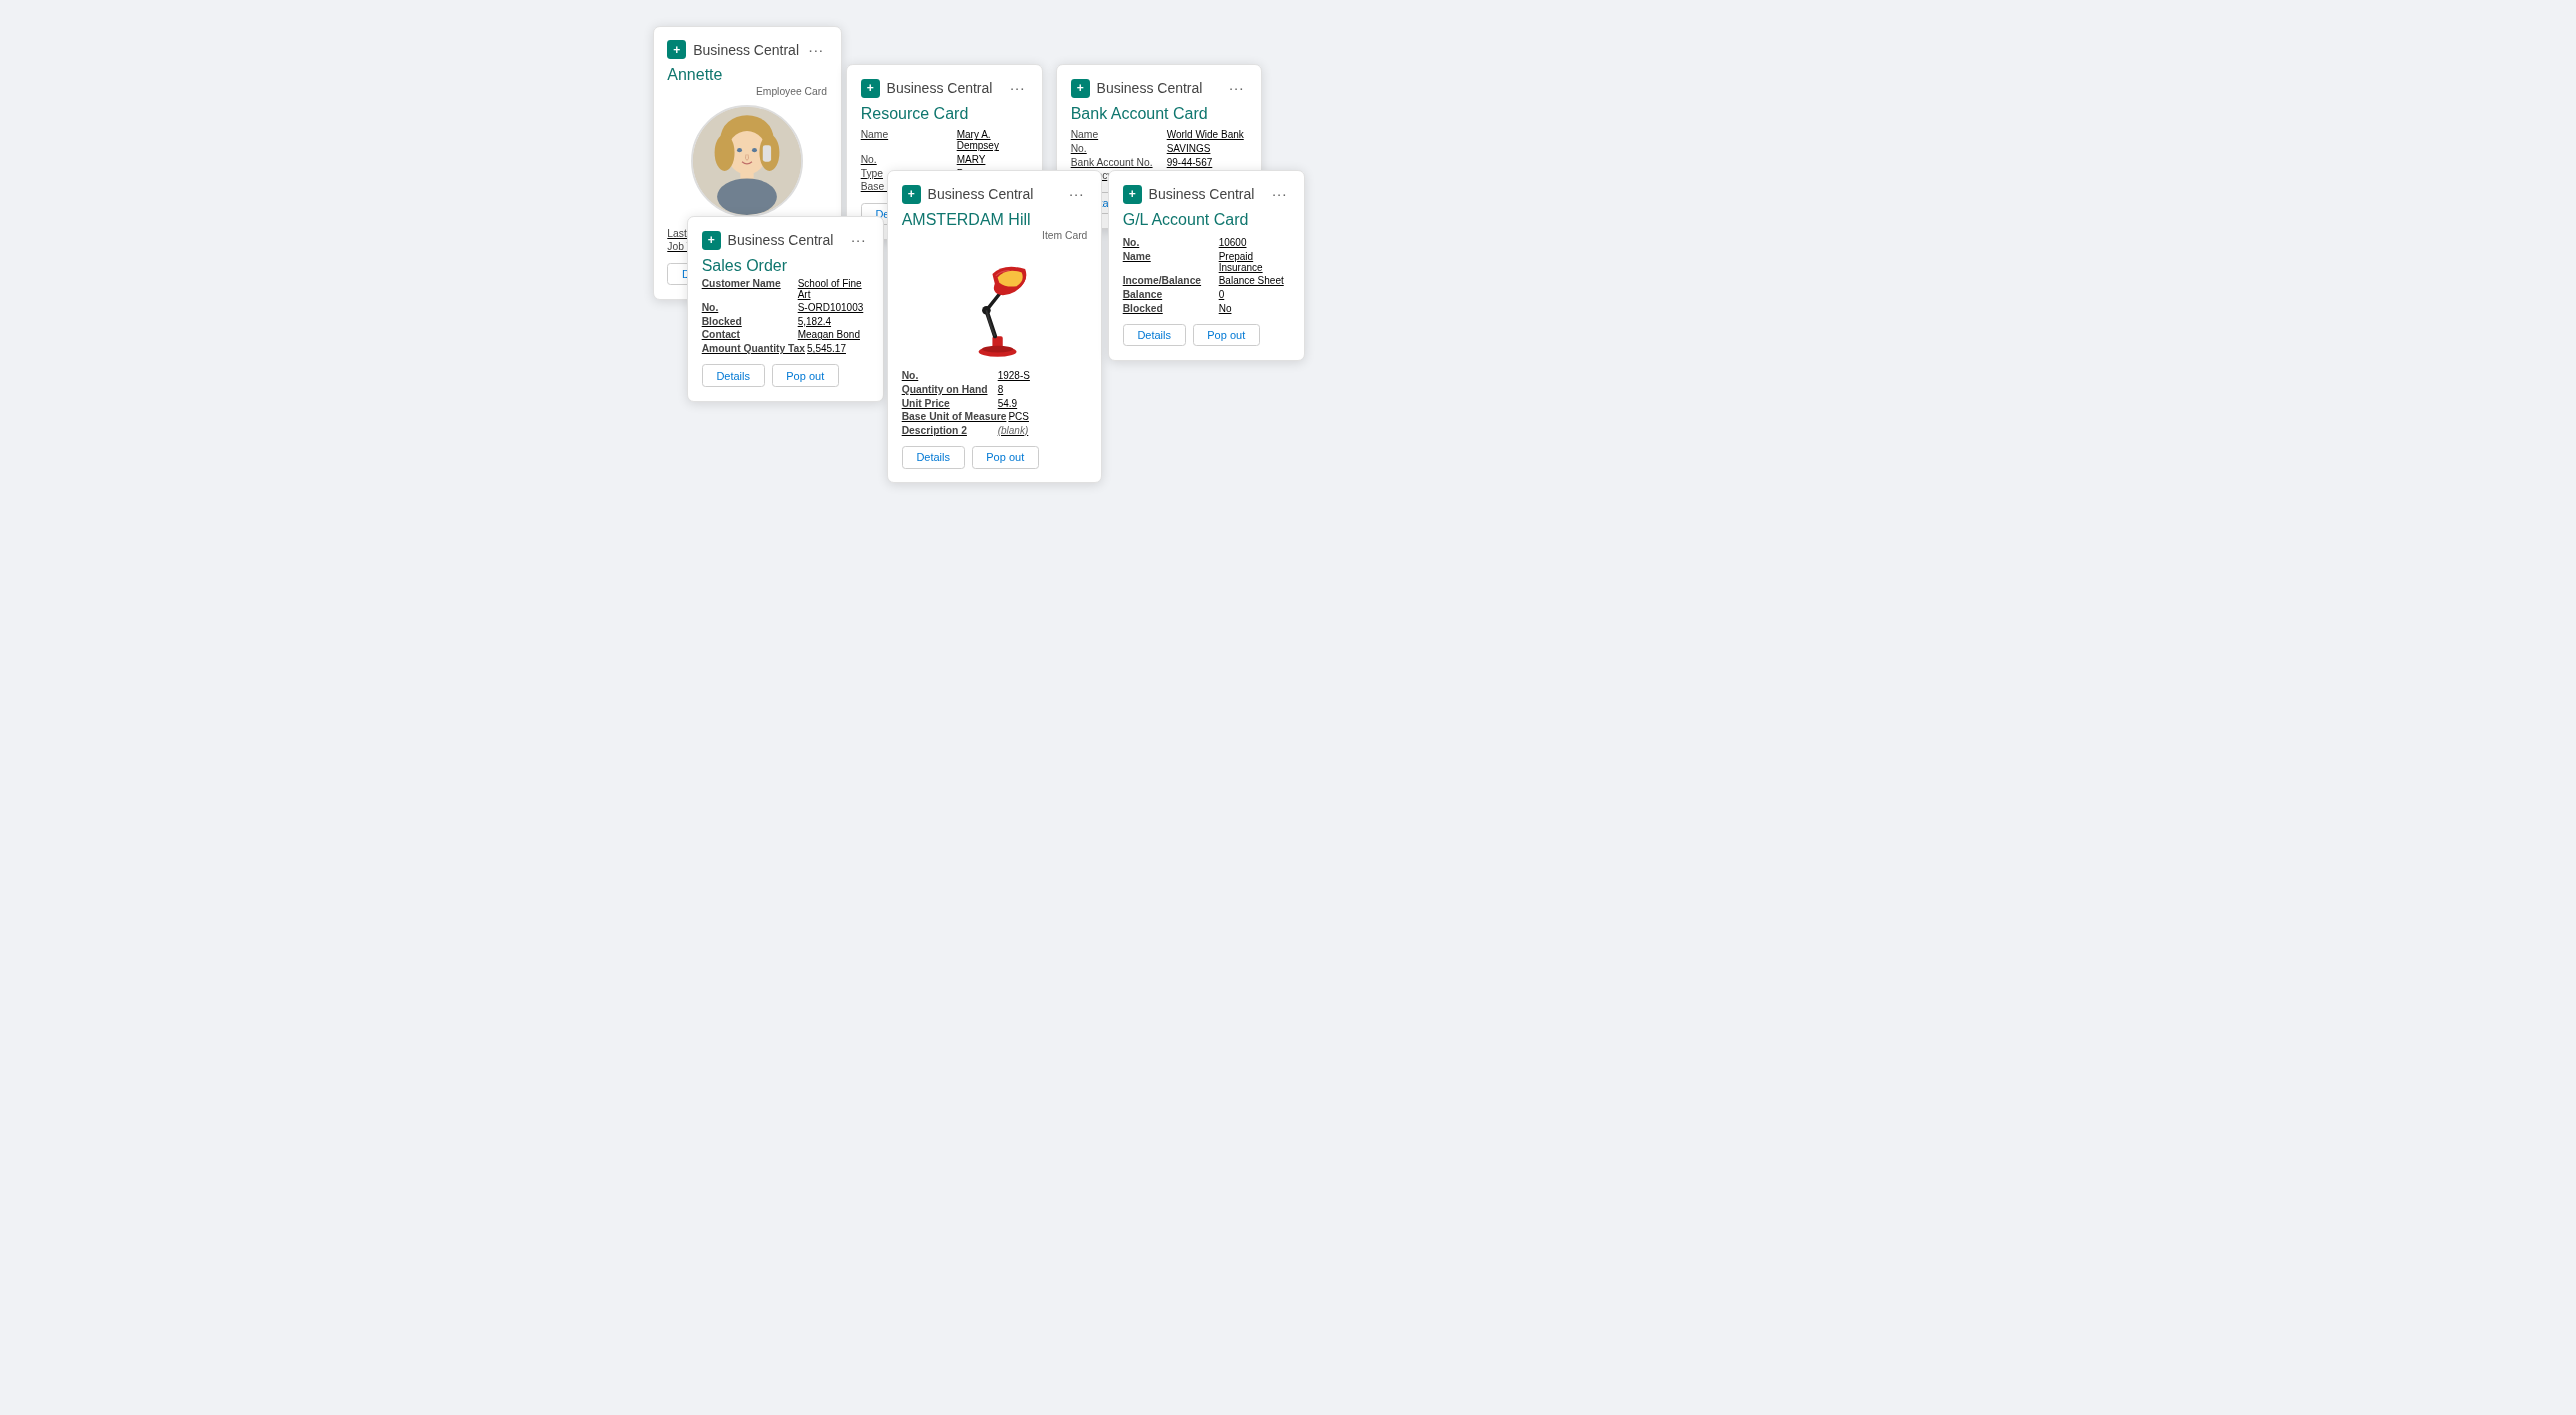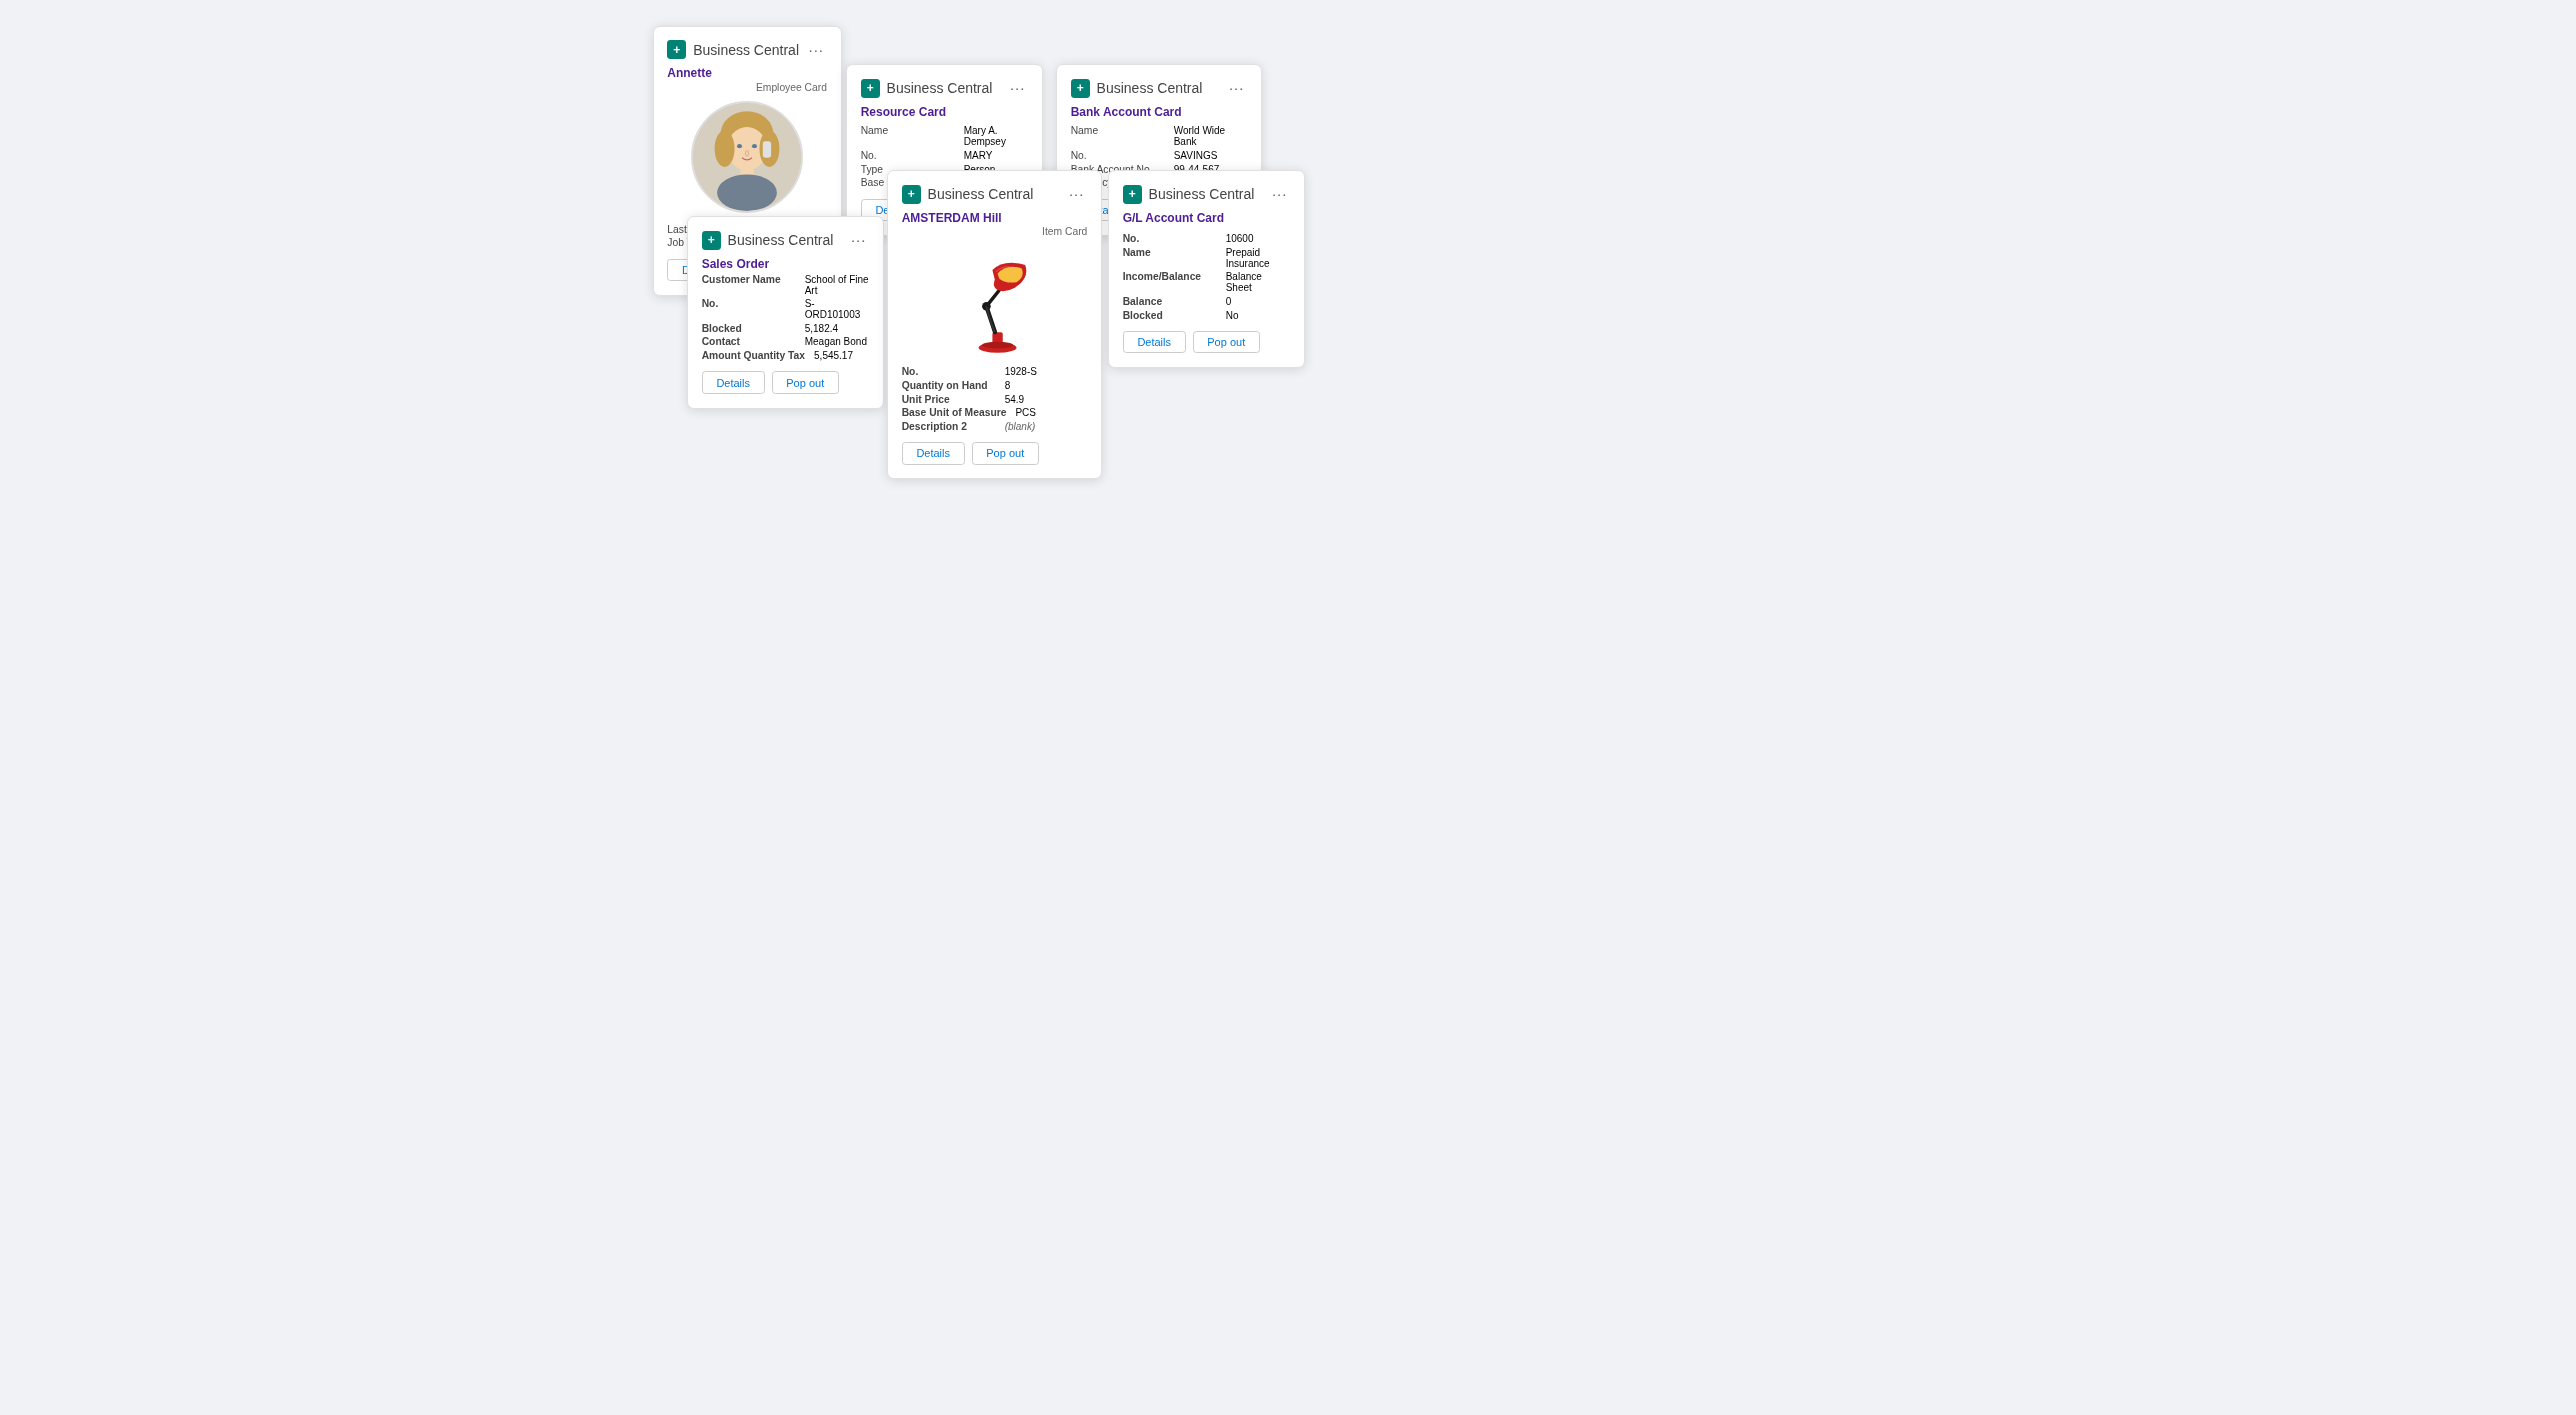--- a/index.html
+++ b/index.html
@@ -57,35 +57,36 @@
       background: none;
       border: none;
       cursor: pointer;
       color: #666;
       font-size: 15.5px;
       line-height: 1;
       padding: 1.7px 3.4px;
       border-radius: 2.6px;
     }
     .card-title {
-      font-size: 12px;
-      font-weight: 700;
-      color: #4c1d95;
+      font-size: 16px;
+      font-weight: 400;
+      color: #0f766e;
       margin-bottom: 1.7px;
     }
     .card-subtitle {
       font-size: 10.3px;
       color: #666;
       margin-bottom: 8.6px;
       text-align: right;
     }
     .field-row {
       display: flex;
-      gap: 9px;
+      gap: 2px;
       margin-bottom: 2.6px;
+      text-decoration: underline;
     }
     .field-label {
       font-size: 10.3px;
       color: #444;
       min-width: 94px;
     }
     .field-value {
       font-size: 10px;
       color: #000;
     }

